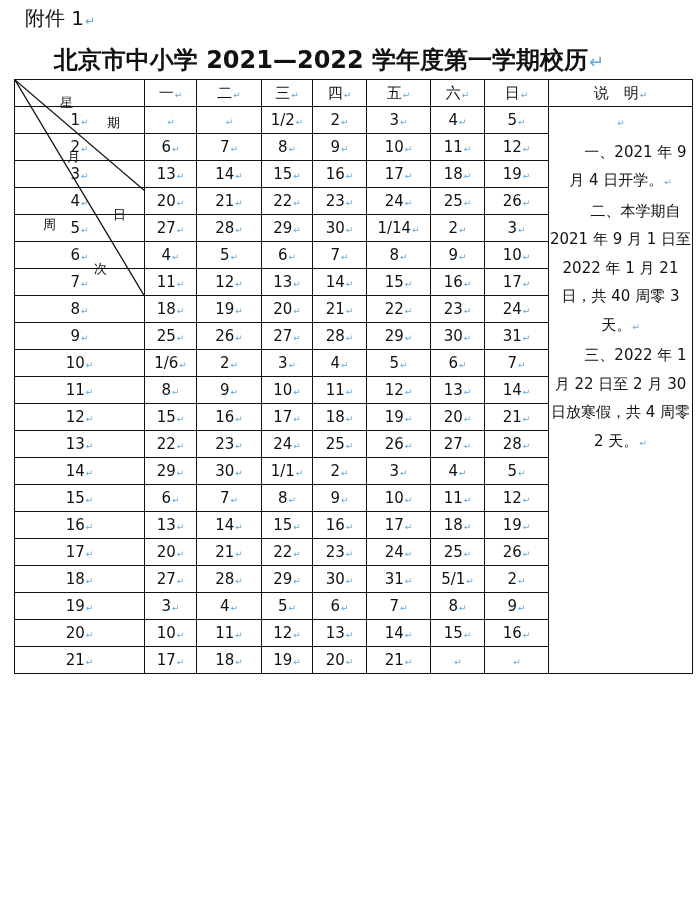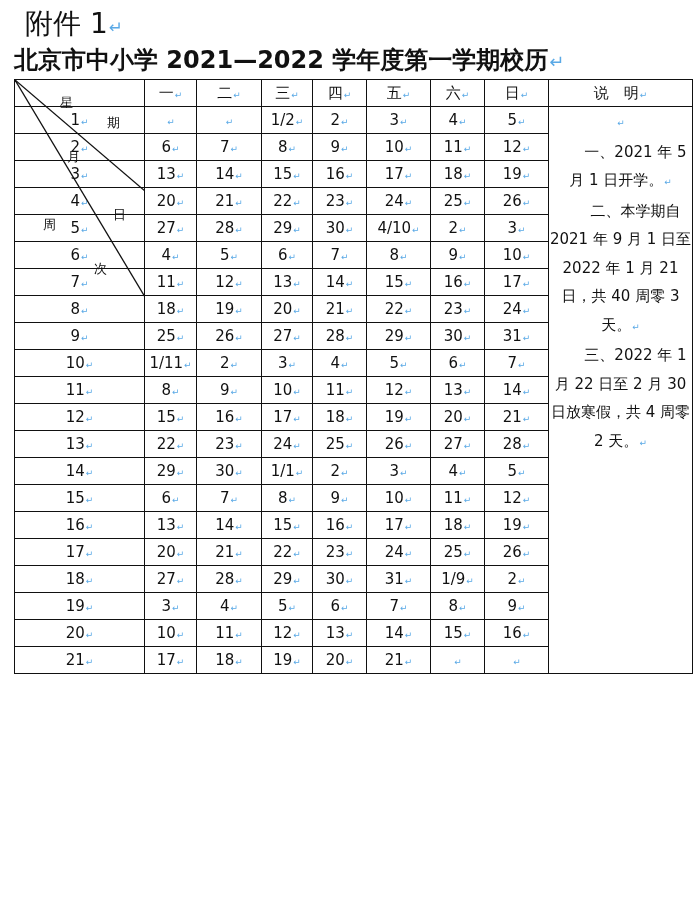--- a/index.html
+++ b/index.html
@@ -1,19 +1,19 @@
 <!DOCTYPE html>
 <html><head>
 <meta charset="utf-8">
 <style>
   html, body { margin:0; padding:0; background:#ffffff; }
   body { width:700px; height:897px; position:relative; overflow:hidden;
          font-family: "DejaVu Sans", "Liberation Sans", sans-serif; color:#111; }
-  .attach { position:absolute; left:25px; top:5px; font-size:28px; }
-  .title { position:absolute; left:0; width:644px; top:44px; 
+  .attach { position:absolute; left:25px; top:5px; font-size:20px; }
+  .title { position:absolute; left:0; width:644px; top:44px; text-align:center;
            font-size:24px; font-weight:bold; letter-spacing:0px; padding-left:14px; box-sizing:border-box; }
   .mark { color:#5aa9e6; font-size:0.6em; font-weight:normal; margin-left:1px; }
   .title .mark { font-size:18px; }
   table.cal { position:absolute; left:14px; top:79px; border-collapse:collapse; table-layout:fixed; }
   table.cal td { border:1.5px solid #111; text-align:center; font-size:15px; padding:0; height:26px; }
   .hdr td { height:217px; font-size:15px; }
   td.corner { position:relative; padding:0; }
   td.corner svg { position:absolute; left:0; top:0; }
   .cl { position:absolute; font-size:13px; }
   td.notes { vertical-align:top; text-align:left; font-size:13.5px; line-height:28.5px; padding:2px 6px 0 8px; }
@@ -65,21 +65,21 @@
         <td><span>1</span><span class="mark">↵</span></td>
         <td><span></span><span class="mark">↵</span></td>
         <td><span></span><span class="mark">↵</span></td>
         <td><span>1/2</span><span class="mark">↵</span></td>
         <td><span>2</span><span class="mark">↵</span></td>
         <td><span>3</span><span class="mark">↵</span></td>
         <td><span>4</span><span class="mark">↵</span></td>
         <td><span>5</span><span class="mark">↵</span></td>
         <td class="notes" rowspan="21">
       <p><span class="mark">↵</span></p>
-      <p class="ind"><span>一、2021 年 5 月 1 日开学。</span><span class="mark">↵</span></p>
+      <p class="ind"><span>一、2021 年 9 月 4 日开学。</span><span class="mark">↵</span></p>
       <p class="ind"><span>二、本学期自 2021 年 9 月 1 日至 2022 年 1 月 21 日，共 40 周零 3 天。</span><span class="mark">↵</span></p>
       <p class="ind"><span>三、2022 年 1 月 22 日至 2 月 30 日放寒假，共 4 周零 2 天。</span><span class="mark">↵</span></p>
     </td>
       </tr>
       <tr>
         <td><span>2</span><span class="mark">↵</span></td>
         <td><span>6</span><span class="mark">↵</span></td>
         <td><span>7</span><span class="mark">↵</span></td>
         <td><span>8</span><span class="mark">↵</span></td>
         <td><span>9</span><span class="mark">↵</span></td>
@@ -106,21 +106,21 @@
         <td><span>24</span><span class="mark">↵</span></td>
         <td><span>25</span><span class="mark">↵</span></td>
         <td><span>26</span><span class="mark">↵</span></td>
       </tr>
       <tr>
         <td><span>5</span><span class="mark">↵</span></td>
         <td><span>27</span><span class="mark">↵</span></td>
         <td><span>28</span><span class="mark">↵</span></td>
         <td><span>29</span><span class="mark">↵</span></td>
         <td><span>30</span><span class="mark">↵</span></td>
-        <td><span>4/10</span><span class="mark">↵</span></td>
+        <td><span>1/14</span><span class="mark">↵</span></td>
         <td><span>2</span><span class="mark">↵</span></td>
         <td><span>3</span><span class="mark">↵</span></td>
       </tr>
       <tr>
         <td><span>6</span><span class="mark">↵</span></td>
         <td><span>4</span><span class="mark">↵</span></td>
         <td><span>5</span><span class="mark">↵</span></td>
         <td><span>6</span><span class="mark">↵</span></td>
         <td><span>7</span><span class="mark">↵</span></td>
         <td><span>8</span><span class="mark">↵</span></td>
@@ -152,21 +152,21 @@
         <td><span>25</span><span class="mark">↵</span></td>
         <td><span>26</span><span class="mark">↵</span></td>
         <td><span>27</span><span class="mark">↵</span></td>
         <td><span>28</span><span class="mark">↵</span></td>
         <td><span>29</span><span class="mark">↵</span></td>
         <td><span>30</span><span class="mark">↵</span></td>
         <td><span>31</span><span class="mark">↵</span></td>
       </tr>
       <tr>
         <td><span>10</span><span class="mark">↵</span></td>
-        <td><span>1/11</span><span class="mark">↵</span></td>
+        <td><span>1/6</span><span class="mark">↵</span></td>
         <td><span>2</span><span class="mark">↵</span></td>
         <td><span>3</span><span class="mark">↵</span></td>
         <td><span>4</span><span class="mark">↵</span></td>
         <td><span>5</span><span class="mark">↵</span></td>
         <td><span>6</span><span class="mark">↵</span></td>
         <td><span>7</span><span class="mark">↵</span></td>
       </tr>
       <tr>
         <td><span>11</span><span class="mark">↵</span></td>
         <td><span>8</span><span class="mark">↵</span></td>
@@ -237,21 +237,21 @@
         <td><span>25</span><span class="mark">↵</span></td>
         <td><span>26</span><span class="mark">↵</span></td>
       </tr>
       <tr>
         <td><span>18</span><span class="mark">↵</span></td>
         <td><span>27</span><span class="mark">↵</span></td>
         <td><span>28</span><span class="mark">↵</span></td>
         <td><span>29</span><span class="mark">↵</span></td>
         <td><span>30</span><span class="mark">↵</span></td>
         <td><span>31</span><span class="mark">↵</span></td>
-        <td><span>1/9</span><span class="mark">↵</span></td>
+        <td><span>5/1</span><span class="mark">↵</span></td>
         <td><span>2</span><span class="mark">↵</span></td>
       </tr>
       <tr>
         <td><span>19</span><span class="mark">↵</span></td>
         <td><span>3</span><span class="mark">↵</span></td>
         <td><span>4</span><span class="mark">↵</span></td>
         <td><span>5</span><span class="mark">↵</span></td>
         <td><span>6</span><span class="mark">↵</span></td>
         <td><span>7</span><span class="mark">↵</span></td>
         <td><span>8</span><span class="mark">↵</span></td>

